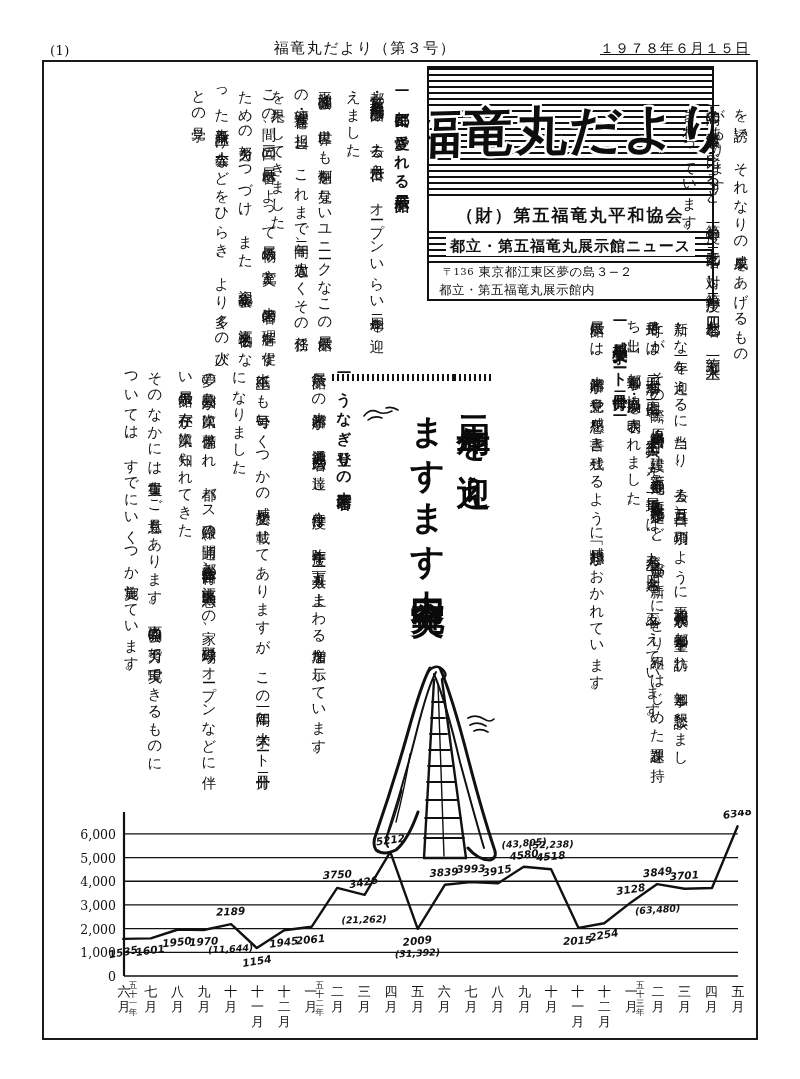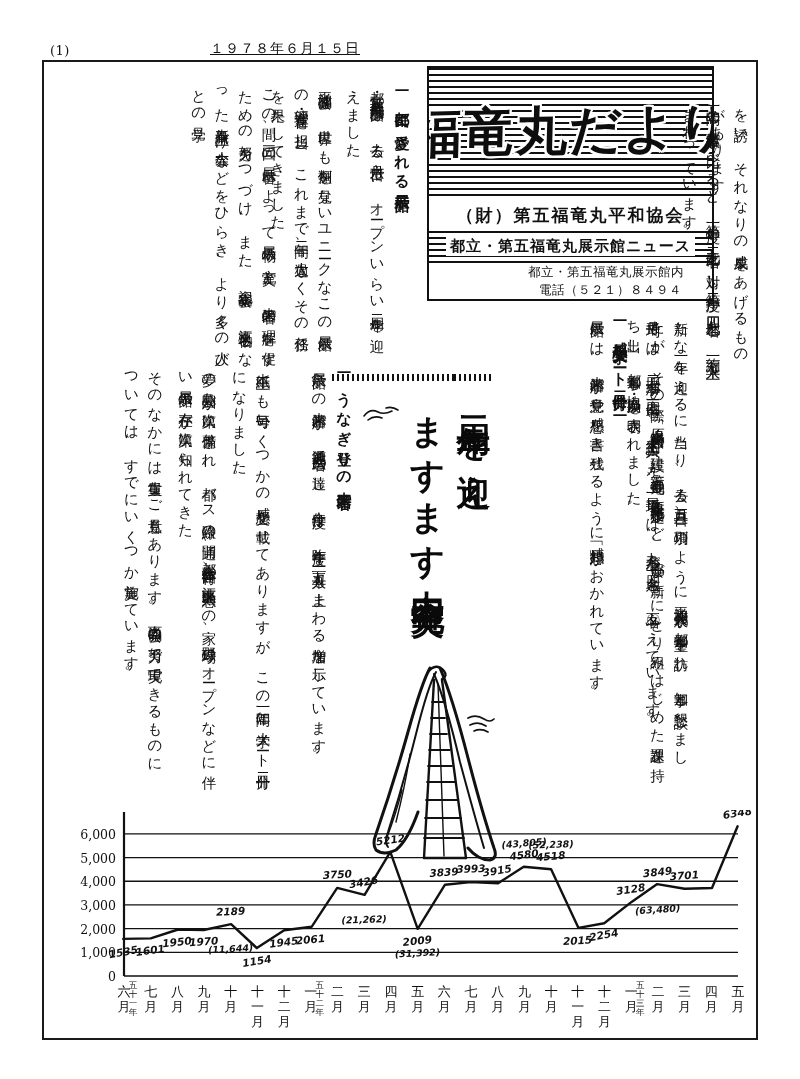--- a/index.html
+++ b/index.html
@@ -103,21 +103,21 @@
     letter-spacing: 2px;
     padding: 8px 0 4px 0;
   }
   #address-block {
     font-size: 12.5px;
     line-height: 1.45;
     padding: 0 10px 6px 10px;
     letter-spacing: .5px;
   }
   .addr-line-1 { text-align: left; padding-left: 4px; }
-  .addr-line-2 { text-align: right; padding-right: 18px; }
+  .addr-line-2 { padding-right: 18px; }
   .addr-line-3 { text-align: right; padding-right: 20px; }
   .addr-zip { font-size: 10px; vertical-align: 1px; }
 
   
   .vcol {
     position: absolute;
     writing-mode: vertical-rl;
     text-orientation: upright;
     font-family: "DejaVu Serif", "Liberation Serif", serif;
     font-size: 14.5px;
@@ -189,34 +189,39 @@
     left: 8px; top: 748px;
     width: 700px; height: 228px;
   }
   #chart-svg { display: block; }
 </style>
 </head>
 <body>
 
 <div id="top-header">
   <div id="page-number">(1)</div>
+  <div id="masthead-title-line">福竜丸だより（第３号）</div>
   <div id="issue-date">１９７８年６月１５日</div>
 </div>
 
 <div id="page-frame">
 
   <div id="masthead-box">
     <div id="logo-stripe-area">
       <div id="logo-title">福竜丸だより</div>
     </div>
     <div id="assoc-name">（財）第五福竜丸平和協会</div>
     <div id="logo-subtitle-band">
       <div id="logo-subtitle">都立・第五福竜丸展示館ニュース</div>
     </div>
     <div id="address-block">
+      <div class="addr-line-1">
+        <span class="addr-zip">〒136</span>
+        <span>東京都江東区夢の島３−２</span>
+      </div>
       <div class="addr-line-2">都立・第五福竜丸展示館内</div>
       <div class="addr-line-3">電話（５２１）８４９４</div>
     </div>
   </div>
 
   <div class="vcol" style="left:684px; top:36px; height:258px; width:24px;">を誘い、それなりの成果をあげるものがあります。</div>
 
   <div class="vcol" style="left:656px; top:36px; height:258px; width:24px;">一年間の来館者数を比べると、第一年度の二九七〇三名に対し第二年度が四四八九七名と、約一万五千人上まわっています。</div>
 
   <div class="vcol" style="left:624px; top:248px; height:448px; width:24px;">新たな一年を迎えるに当たり、去る五月二三日、別項のように平和協会代表が都知事室を訪れ、知事と懇談しましたが、その際、「原水爆資料館」の建設、第五福竜丸の重要文化財指定など、協会が新たにとり組みはじめた課題を持ち出し、都知事も協力・援助を表明されました。</div>

